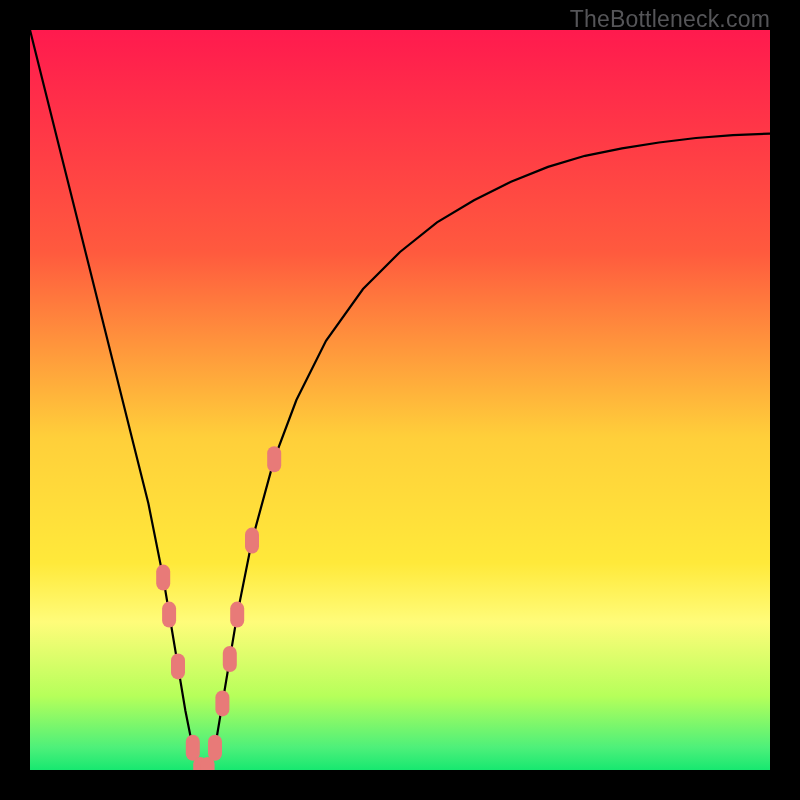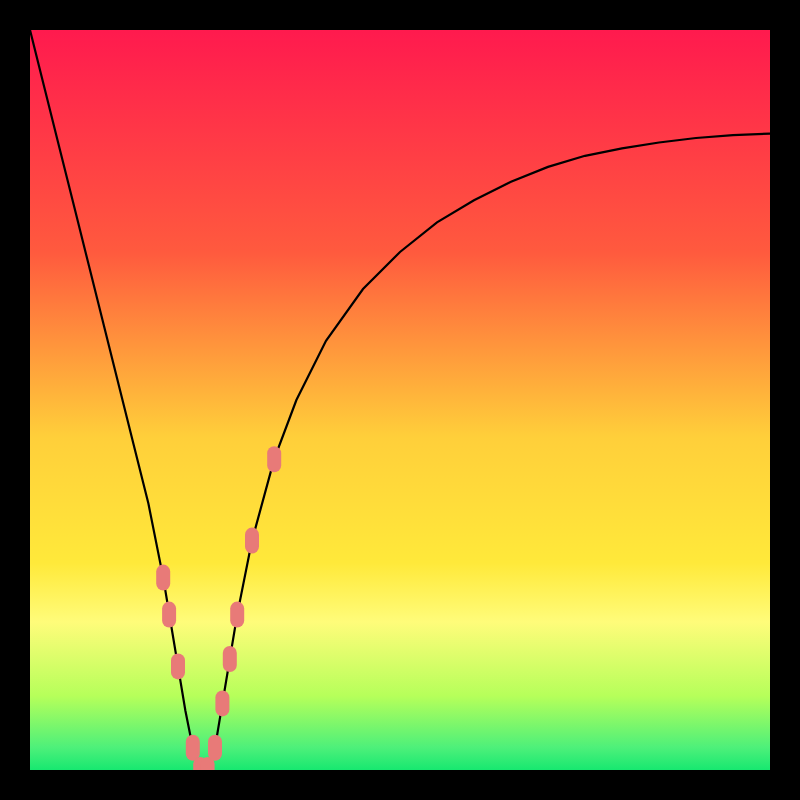--- a/index.html
+++ b/index.html
@@ -57,20 +57,21 @@
   .curve .marker {
     fill: #e87a78;
     stroke: none;
   }
 </style>
 </head>
 <body>
 
 <div class="frame">
 
+  <div class="watermark">TheBottleneck.com</div>
 
   <div class="plot-area">
     <svg class="gradient" viewBox="0 0 740 740" preserveAspectRatio="none">
       <defs>
         <linearGradient id="bg-grad" x1="0" y1="0" x2="0" y2="1">
             <stop offset="0%" stop-color="#ff1a4e"></stop>
             <stop offset="30%" stop-color="#ff5a3e"></stop>
             <stop offset="55.00000000000001%" stop-color="#ffcf3a"></stop>
             <stop offset="72%" stop-color="#ffe93a"></stop>
             <stop offset="80%" stop-color="#fffc7a"></stop>

